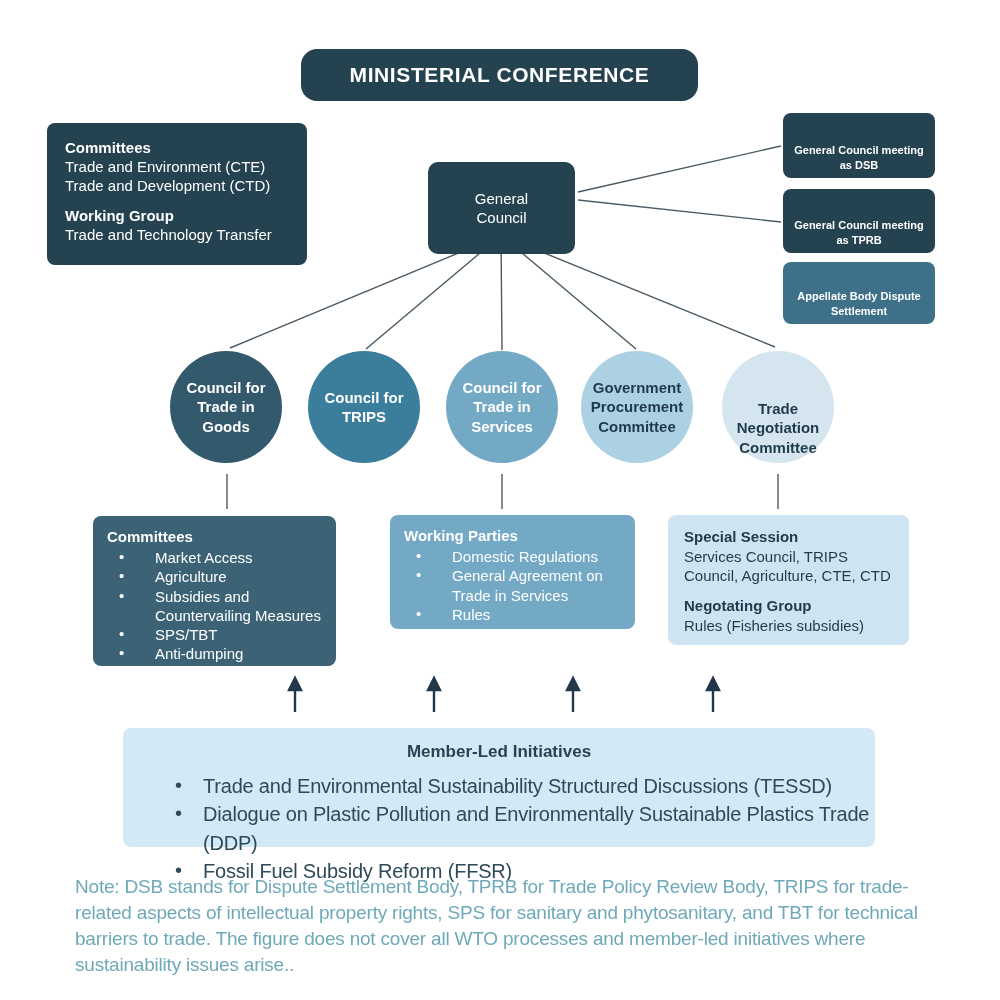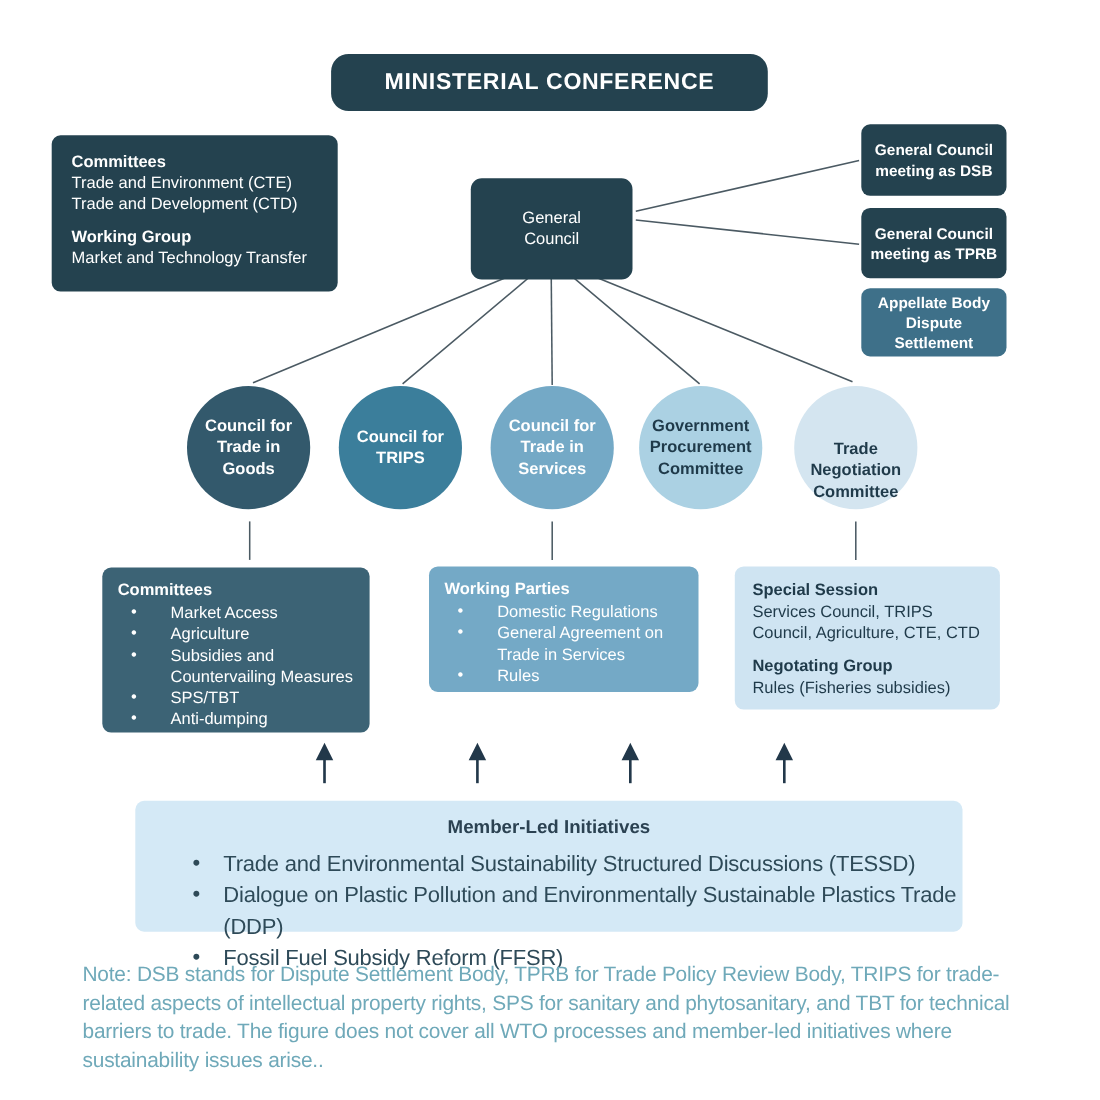--- a/index.html
+++ b/index.html
@@ -13,21 +13,21 @@
   .flexc{display:flex;align-items:center;justify-content:center;text-align:center;}
   .title-box{left:301px;top:49px;width:397px;height:52px;border-radius:16px;
     font-size:21px;font-weight:bold;letter-spacing:0.6px;}
   .left-box{left:47px;top:123px;width:260px;height:142px;padding:15px 18px;
     font-size:15px;line-height:1.28;}
   .left-box .hd{font-weight:bold;}
   .left-box .gap{height:10px;}
   .gc-box{left:428px;top:162px;width:147px;height:92px;border-radius:10px;
     font-size:15px;font-weight:normal;line-height:1.3;}
   .gc-box span{max-width:80px;display:inline-block;}
-  .side-box{left:783px;width:132px;font-size:14px;font-weight:bold;line-height:1.3;padding:6px;}
+  .side-box{left:783px;width:152px;font-size:11px;font-weight:bold;line-height:1.3;padding:6px;align-items:flex-end;}
   .dsb{top:113px;height:65px;}
   .tprb{top:189px;height:64px;}
   .appellate{top:262px;height:62px;background:#3e7089;color:#ffffff;}
   .circle{position:absolute;width:112px;height:112px;border-radius:50%;z-index:1;
     display:flex;align-items:center;justify-content:center;text-align:center;
     font-size:15px;font-weight:bold;line-height:1.3;padding:6px;box-sizing:border-box;}
   .c1{left:170px;top:351px;background:#33596c;color:#ffffff;}
   .c2{left:308px;top:351px;background:#3b7e9b;color:#ffffff;}
   .c3{left:446px;top:351px;background:#74a9c6;color:#ffffff;}
   .c4{left:581px;top:351px;background:#abd1e3;color:#1f3a4a;}
@@ -82,21 +82,21 @@
   <div class="node dark flexc title-box">
     <span>MINISTERIAL CONFERENCE</span>
   </div>
 
   <div class="node dark left-box">
     <div class="hd">Committees</div>
     <div>Trade and Environment (CTE)</div>
     <div>Trade and Development (CTD)</div>
     <div class="gap"></div>
     <div class="hd">Working Group</div>
-    <div>Market and Technology Transfer</div>
+    <div>Trade and Technology Transfer</div>
   </div>
 
   <div class="node dark flexc gc-box">
     <span>General Council</span>
   </div>
 
   <div class="node dark flexc side-box dsb">
     <span>General Council meeting as DSB</span>
   </div>
   <div class="node dark flexc side-box tprb">

